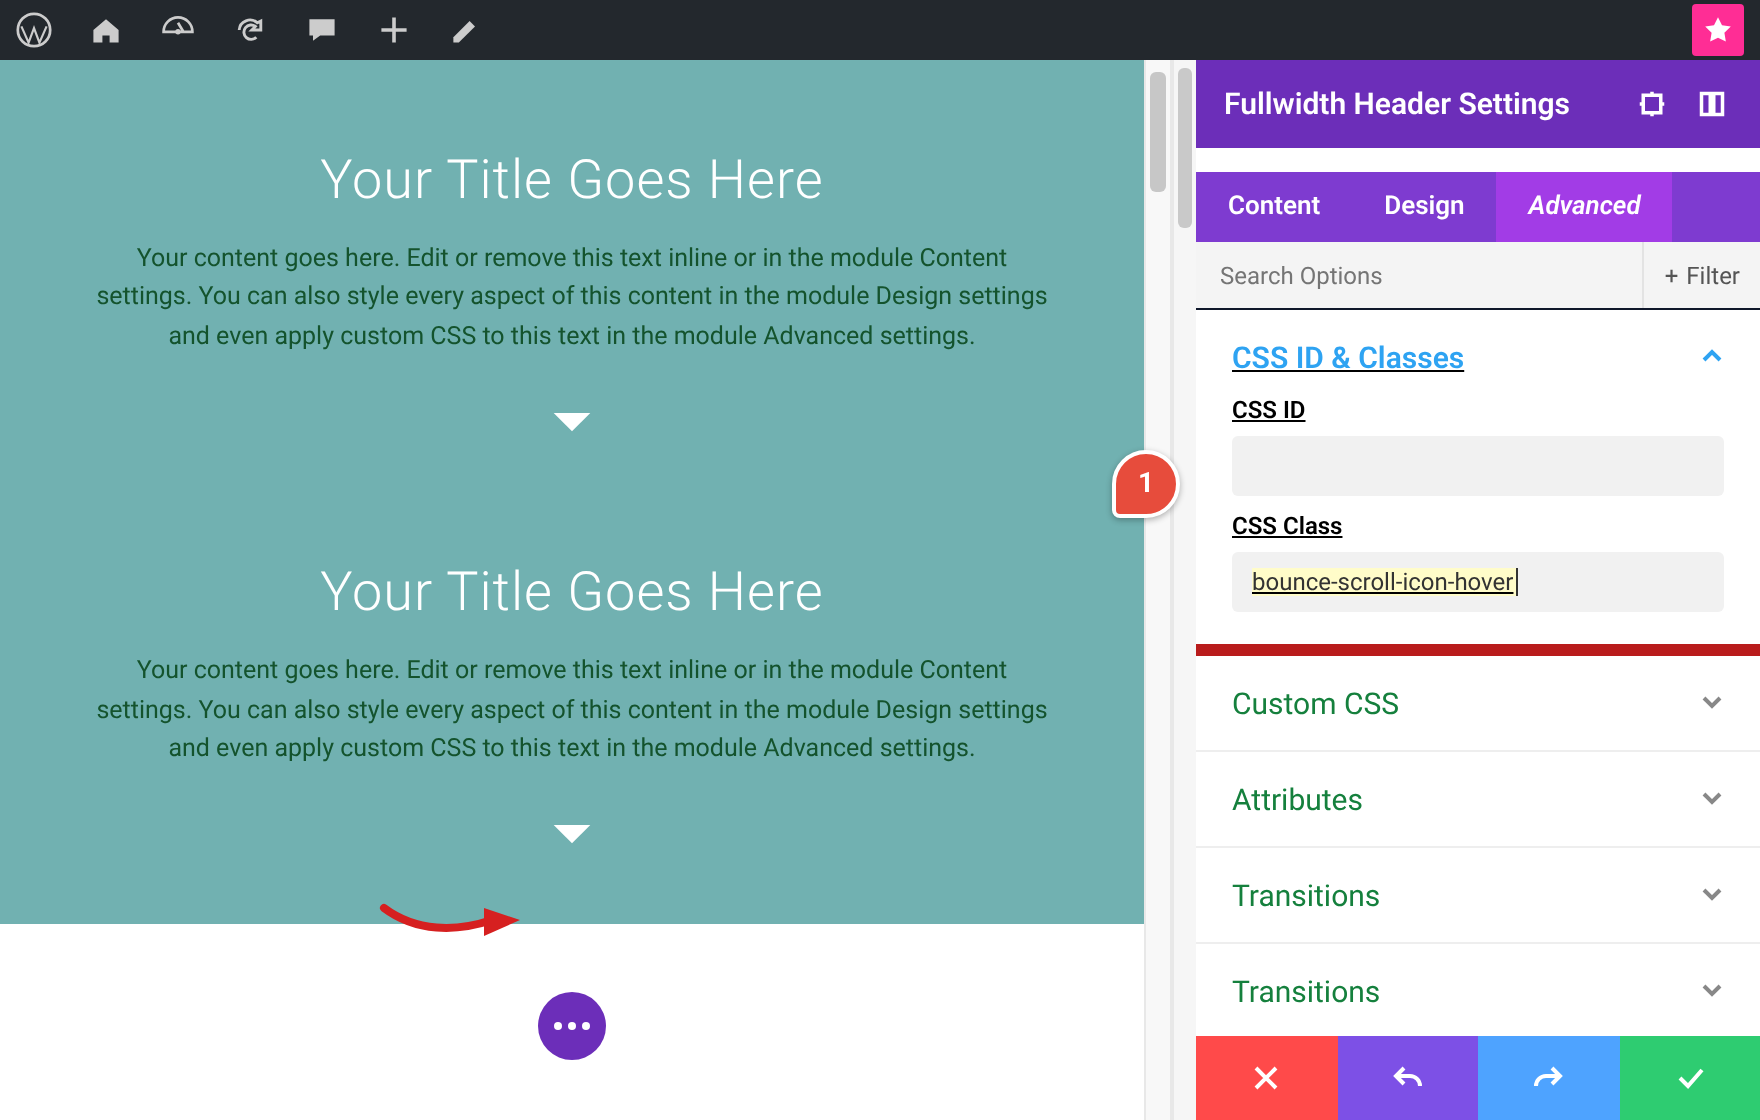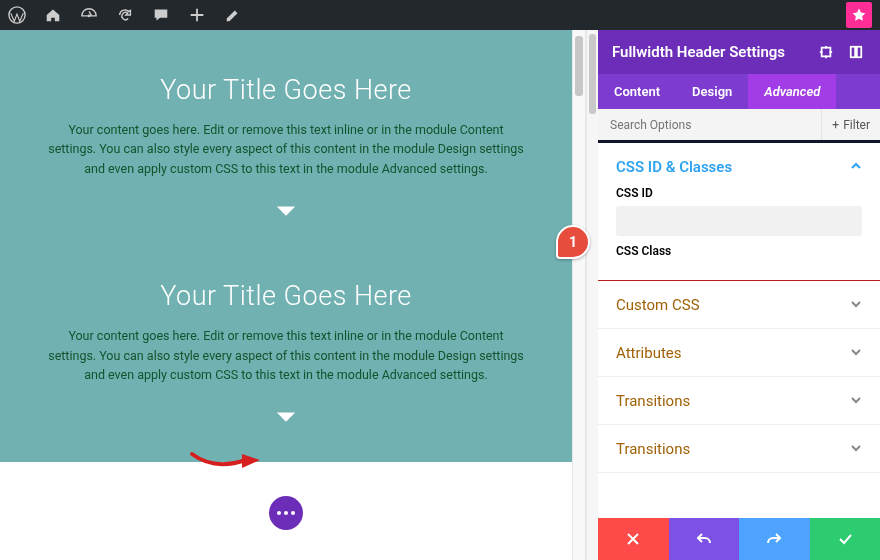--- a/index.html
+++ b/index.html
@@ -41,41 +41,41 @@
   .side-scroll { width: 12px; background: #f6f6f6; border-left: 1px solid #e8e8e8; position: relative; }
   .side-scroll::before { content:""; position:absolute; top:4px; left:2px; right:2px; height:80px; background:#c9c9c9; border-radius:3px; }
 
   
   .panel { width: 282px; background: #fff; display: flex; flex-direction: column; }
   .panel-head { background: #6c2eb9; color: #fff; height: 44px; display: flex; align-items: center; padding: 0 14px; font-size: 15px; font-weight: 600; }
   .panel-head .sp { flex: 1; }
   .panel-head .hbtn { width: 20px; height: 20px; margin-left: 10px; display:flex; align-items:center; justify-content:center; }
   .panel-head .hbtn svg { width: 14px; height: 14px; stroke: #fff; fill: none; stroke-width: 2; }
 
-  .tabs { display: flex; background: #7e3bd0; }
+  .tabs { display: flex; background: #7e3bd0; margin-top: 12px; }
   .tabs .tab { flex: 0 0 auto; padding: 10px 16px; font-size: 13px; color: #fff; font-weight: 600; }
   .tabs .tab.active { background: #8e44ad; }
   .tabs .tab:last-child { background: #a23ce6; font-style: italic; }
 
-  .search-row { display:flex; align-items:center; background:#f4f4f4; height:34px; border-bottom:3px solid #0f172a; }
+  .search-row { display:flex; align-items:center; background:#f4f4f4; height:34px; border-bottom:1px solid #0f172a; }
   .search-row input { flex:1; border:none; background:transparent; padding:0 12px; font-size:12px; color:#888; outline:none; }
   .filter-btn { padding:0 10px; font-size:12px; color:#555; border-left:1px solid #e3e3e3; height:100%; display:flex; align-items:center; gap:4px; }
 
   .panel-body { flex:1; overflow:auto; }
-  .sect-open { padding: 14px 18px 16px; border-bottom: 1px solid #b91c1c; }
+  .sect-open { padding: 14px 18px 16px; border-bottom: 6px solid #b91c1c; text-decoration: underline; }
   .sect-title-row { display:flex; align-items:center; justify-content:space-between; margin-bottom: 10px; }
   .sect-title { color: #2ea3f2; font-size: 15px; font-weight: 600; }
   .caret-icon svg { width:12px; height:12px; stroke:#2ea3f2; fill:none; stroke-width:2; }
 
   .field-label { font-size: 12px; color: #000000; font-weight: 600; margin: 8px 0 6px; }
   .field-input { width:100%; background:#f1f1f1; border:none; border-radius:3px; height:30px; padding:0 10px; font-size:12px; color:#333; }
   .highlighted { background: #fffcc9; }
   .cursor-caret { border-right: 1px solid #333; padding-right: 1px; }
 
-  .sect-closed { height: 48px; border-bottom:1px solid #eee; padding:0 18px; display:flex; align-items:center; justify-content:space-between; color:#a16207; font-size:15px; }
+  .sect-closed { height: 48px; border-bottom:1px solid #eee; padding:0 18px; display:flex; align-items:center; justify-content:space-between; color:#15803d; font-size:15px; }
   .sect-closed .cd svg { width:12px; height:12px; stroke:#888; fill:none; stroke-width:2; }
 
   .help-row { text-align:center; padding: 18px 0; color:#2ea3f2; font-size:13px; font-weight:600; display:flex; align-items:center; justify-content:center; gap:6px; }
 
   .action-bar { display:flex; height:42px; }
   .action-bar .ab { flex:1; display:flex; align-items:center; justify-content:center; }
   .ab.cancel { background:#ff4a4a; }
   .ab.undo { background:#7d50e6; }
   .ab.redo { background:#4ea3ff; }
   .ab.save { background:#2ecc71; }
@@ -207,20 +207,23 @@
       <div class="sect-open">
         <div class="sect-title-row">
           <span class="sect-title">CSS ID &amp; Classes</span>
           <span class="caret-icon"><svg viewBox="0 0 12 12">
                 <path d="M2 8l4-4 4 4"></path>
               </svg></span>
         </div>
         <div class="field-label">CSS ID</div>
         <input class="field-input" value="" style="">
         <div class="field-label">CSS Class</div>
+        <div class="field-input" style="display:flex;align-items:center;">
+          <span class="highlighted cursor-caret">bounce-scroll-icon-hover</span>
+        </div>
       </div>
 
       <div class="sect-closed">
         <span>Custom CSS</span>
         <span class="cd"><svg viewBox="0 0 12 12">
               <path d="M2 4l4 4 4-4"></path>
             </svg></span>
       </div>
       <div class="sect-closed">
         <span>Attributes</span>

